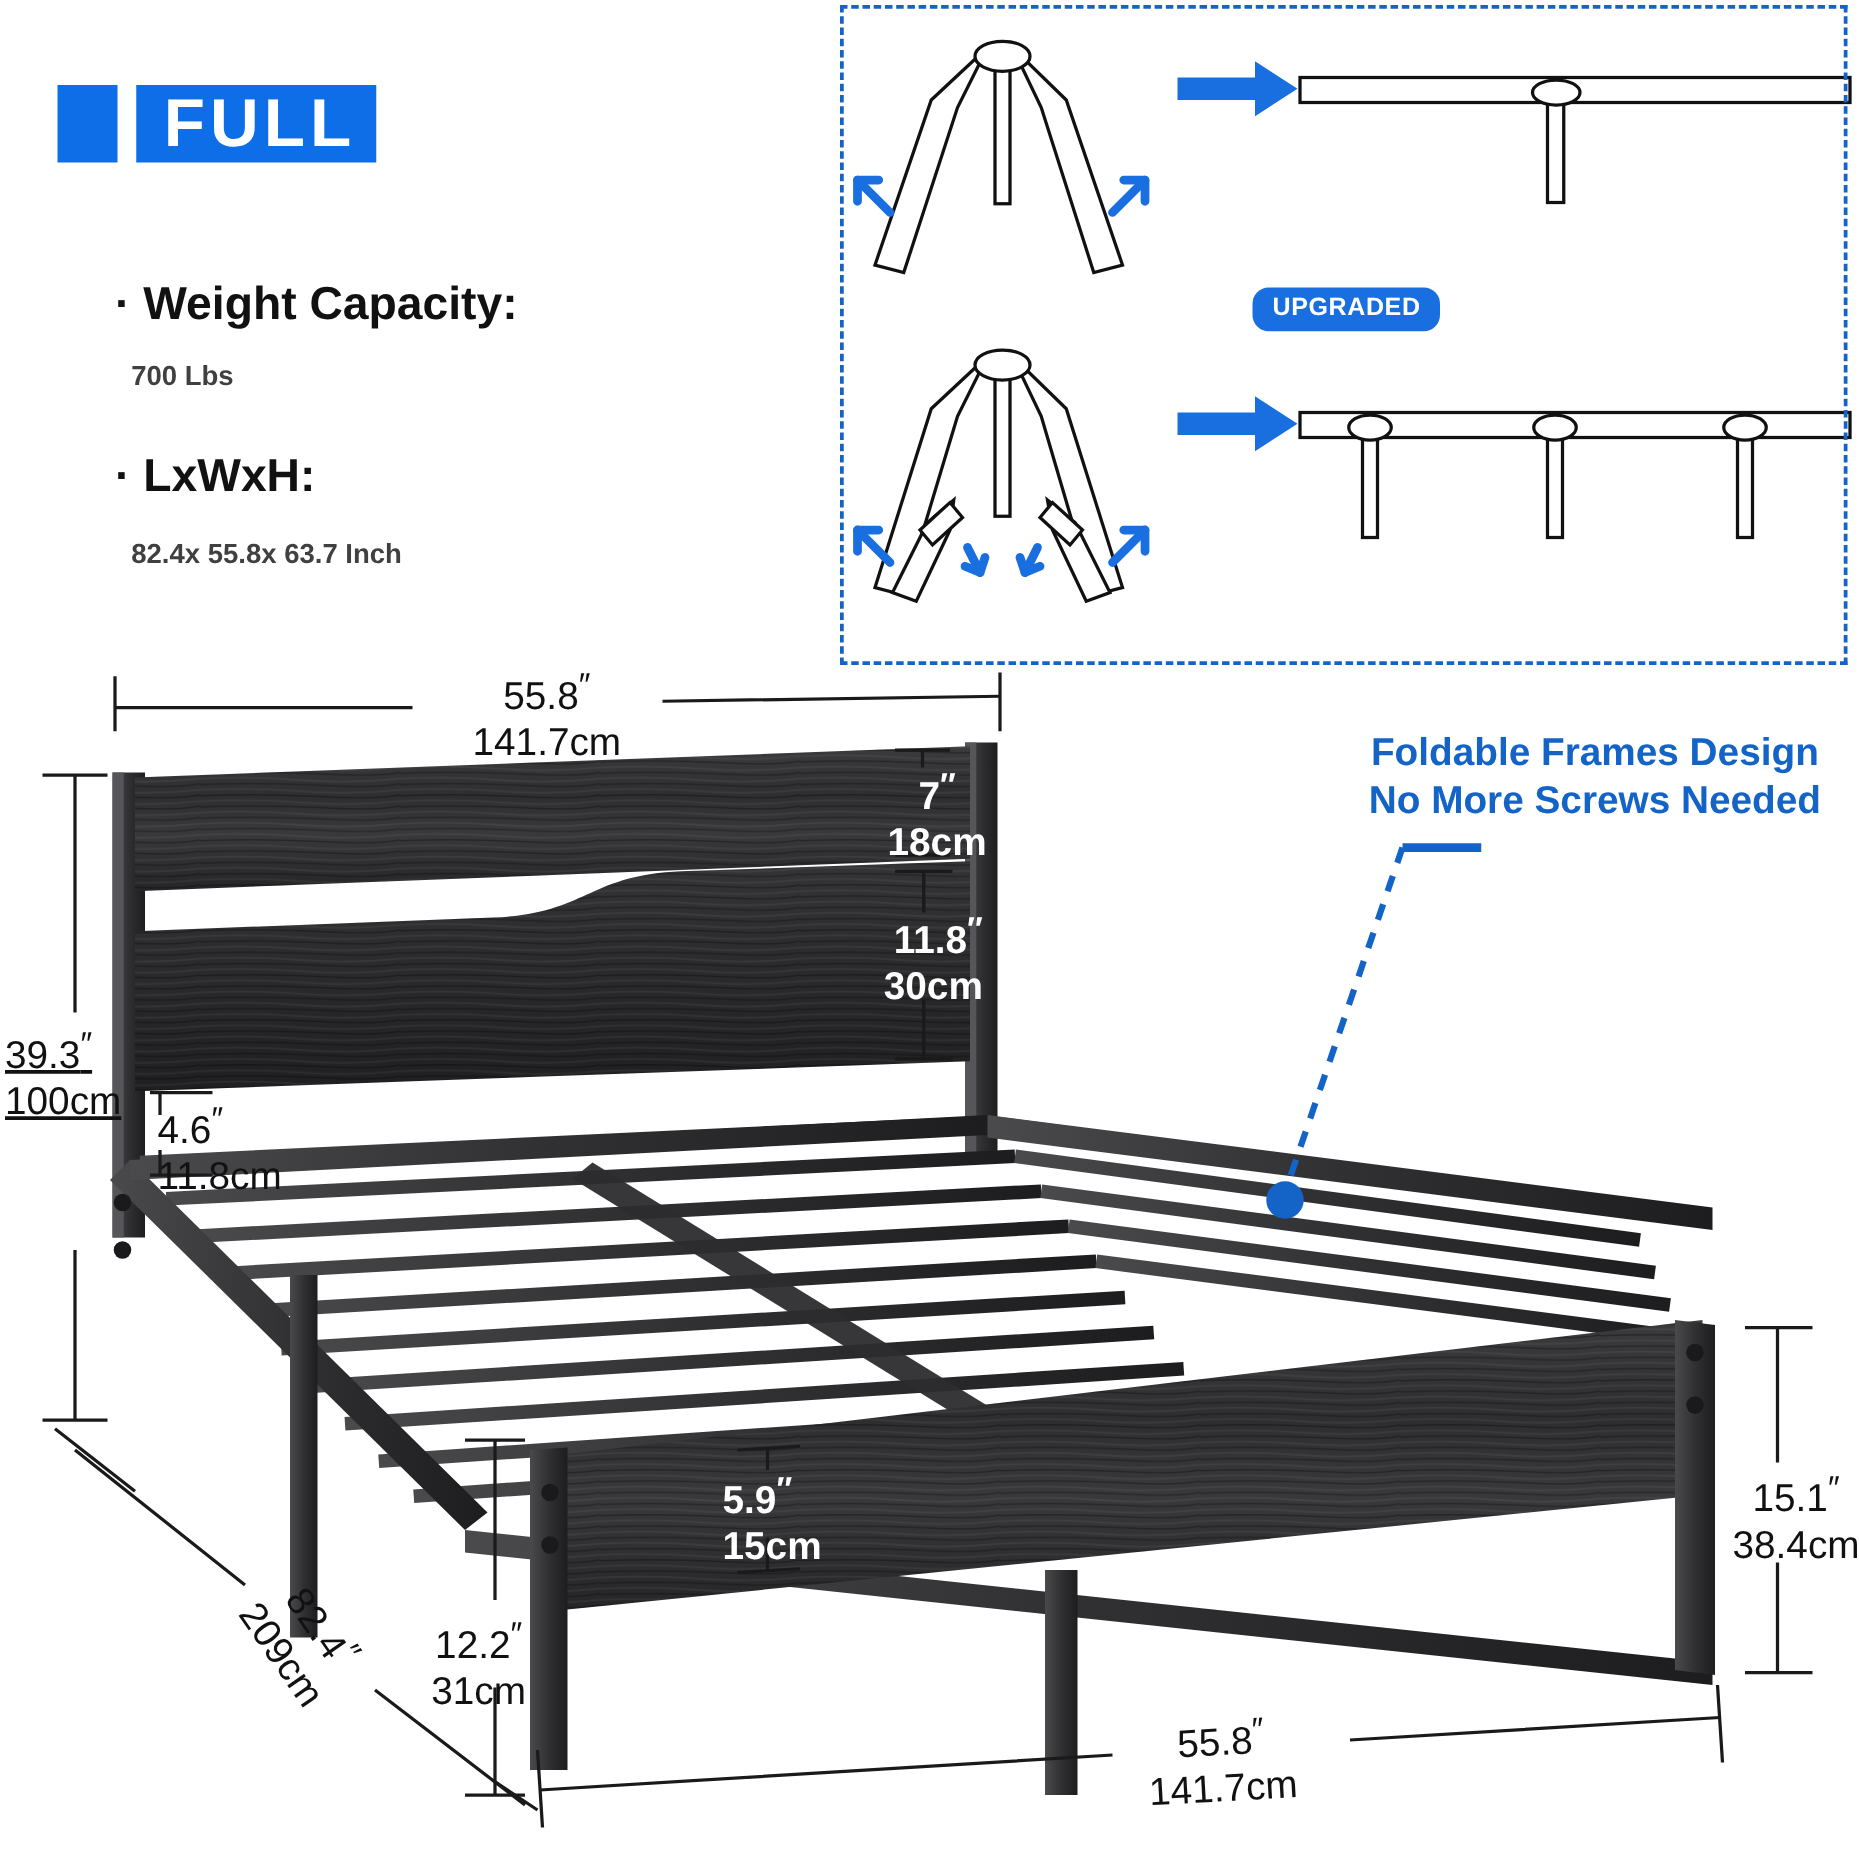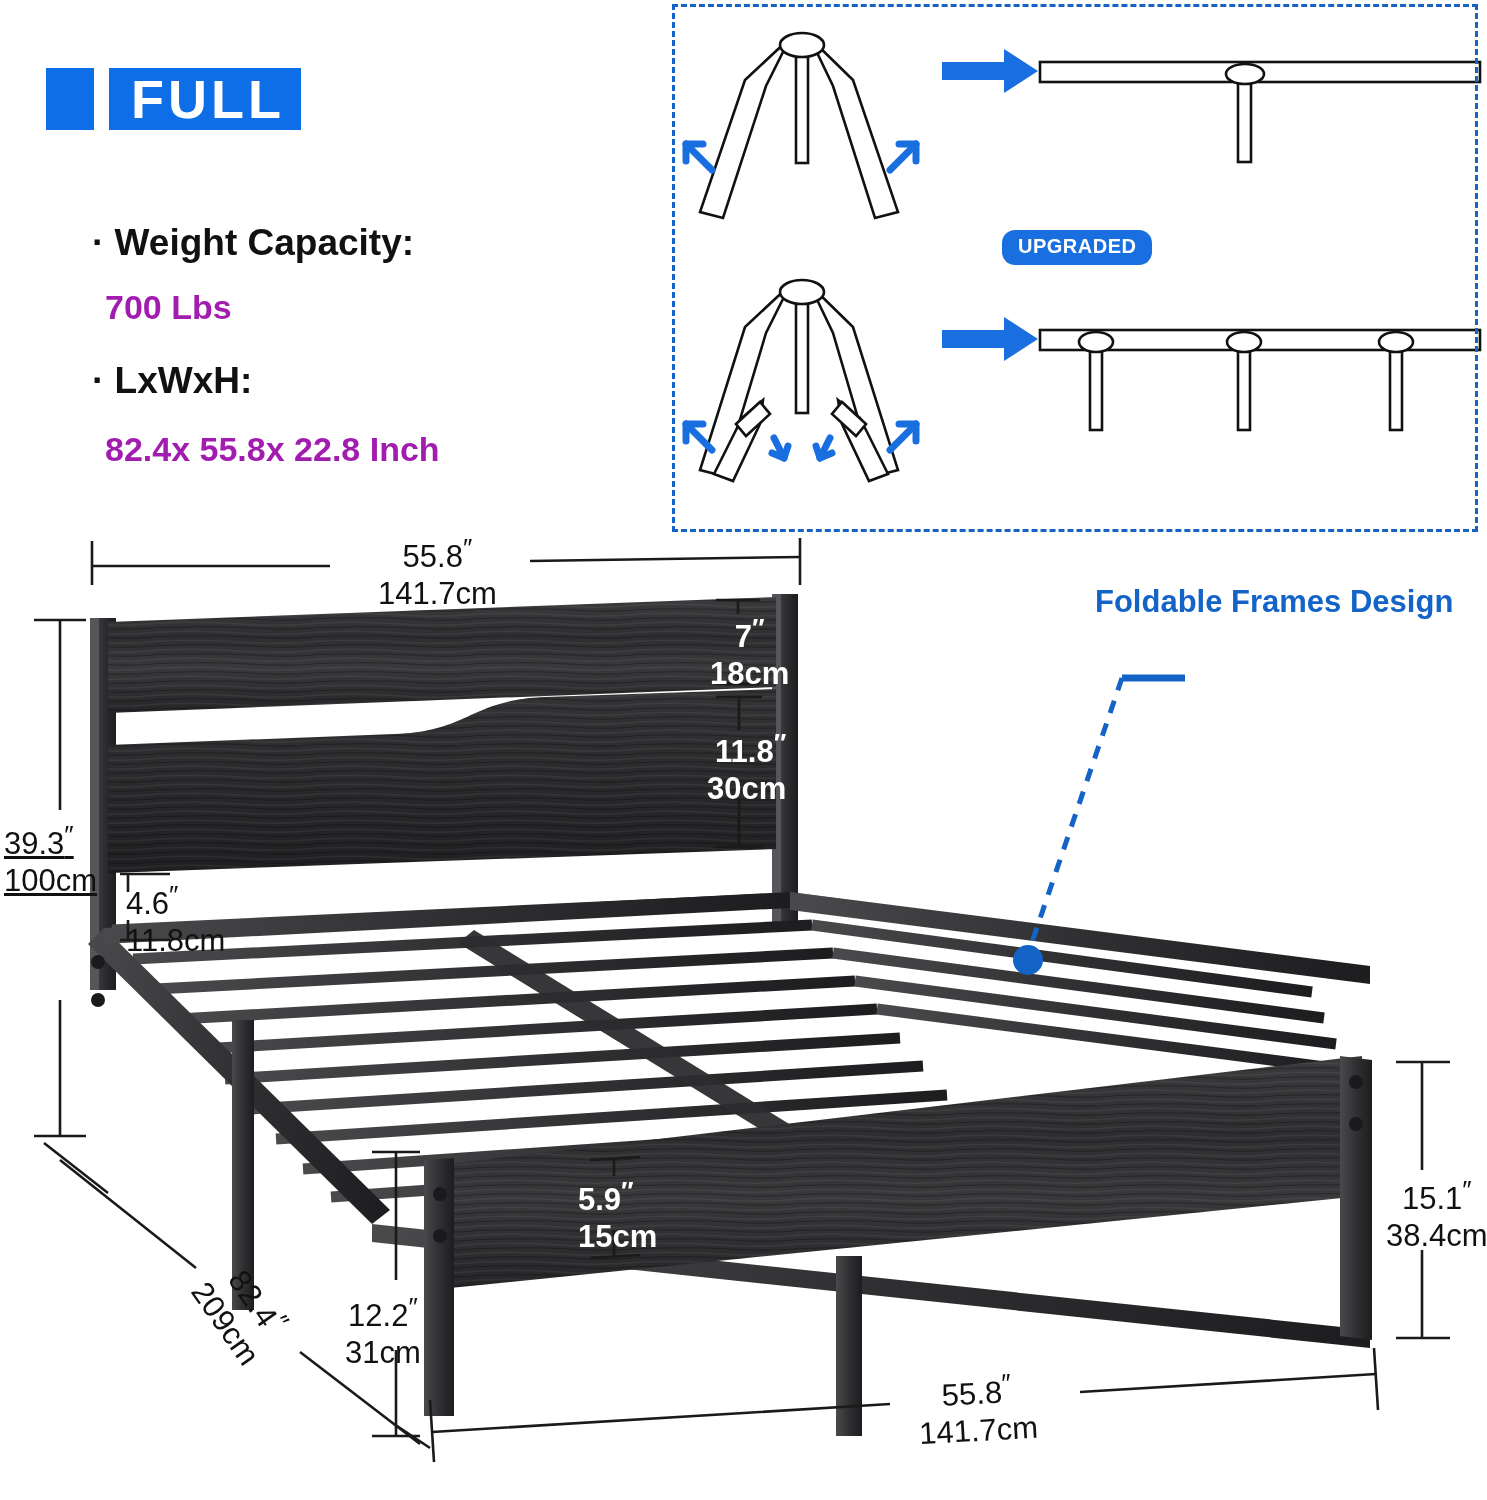--- a/index.html
+++ b/index.html
@@ -8,21 +8,21 @@
   .abs{position:absolute;}
   #stage{position:relative;width:1217px;height:1500px;}
 
   
   #size-badge-wrap{left:46px;top:68px;display:flex;align-items:stretch;gap:15px;}
   #badge-square{width:48px;height:62px;background:#0d6ee8;}
   #badge-size{background:#0d6ee8;color:#ffffff;font-size:54px;font-weight:700;
       letter-spacing:4px;padding:0 16px 0 22px;line-height:62px;height:62px;}
 
   .spec-line{font-size:37px;font-weight:700;color:#111;white-space:nowrap;}
-  .spec-val{font-size:34px;font-weight:600;color:#a21caf;white-space:nowrap;}
+  .spec-val{font-size:22px;font-weight:600;color:#404040;white-space:nowrap;}
   #spec-cap-label{left:92px;top:222px;}
   #spec-cap-value{left:105px;top:288px;}
   #spec-dim-label{left:92px;top:360px;}
   #spec-dim-value{left:105px;top:430px;}
 
   
   #upgraded-panel{left:672px;top:4px;width:806px;height:528px;
       border:3px dashed #1463c6;box-sizing:border-box;}
   #upgraded-badge{left:1002px;top:230px;background:#1a6fe0;color:#fff;
       font-size:20px;font-weight:700;letter-spacing:.5px;
@@ -253,27 +253,28 @@
 
   <div class="abs" id="size-badge-wrap">
     <div id="badge-square"></div>
     <div id="badge-size">FULL</div>
   </div>
 
   <div class="abs spec-line" id="spec-cap-label">· <span>Weight Capacity:</span></div>
   <div class="abs spec-val" id="spec-cap-value">700 Lbs</div>
 
   <div class="abs spec-line" id="spec-dim-label">· <span>LxWxH:</span></div>
-  <div class="abs spec-val" id="spec-dim-value">82.4x 55.8x 22.8 Inch</div>
+  <div class="abs spec-val" id="spec-dim-value">82.4x 55.8x 63.7 Inch</div>
 
   <div class="abs" id="upgraded-panel"></div>
   <div class="abs" id="upgraded-badge">UPGRADED</div>
 
   <div class="abs callout" id="foldable-callout">
     <div>Foldable Frames Design</div>
+    <div>No More Screws Needed</div>
   </div>
 
   <div class="abs dim" id="dim-top-w">
     <div><span>55.8</span><span class="u">″</span></div>
     <div>141.7cm</div>
   </div>
 
   <div class="abs dim" id="dim-left-h">
     <div><span>39.3</span><span class="u">″</span></div>
     <div>100cm</div>

